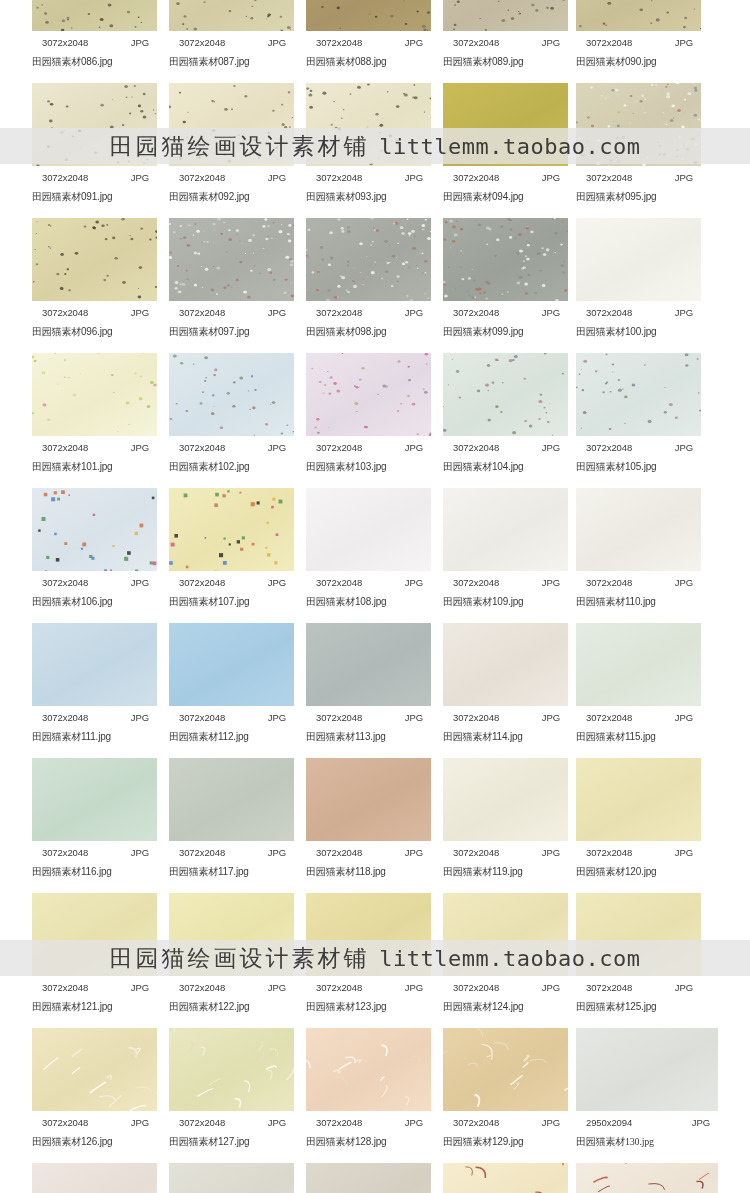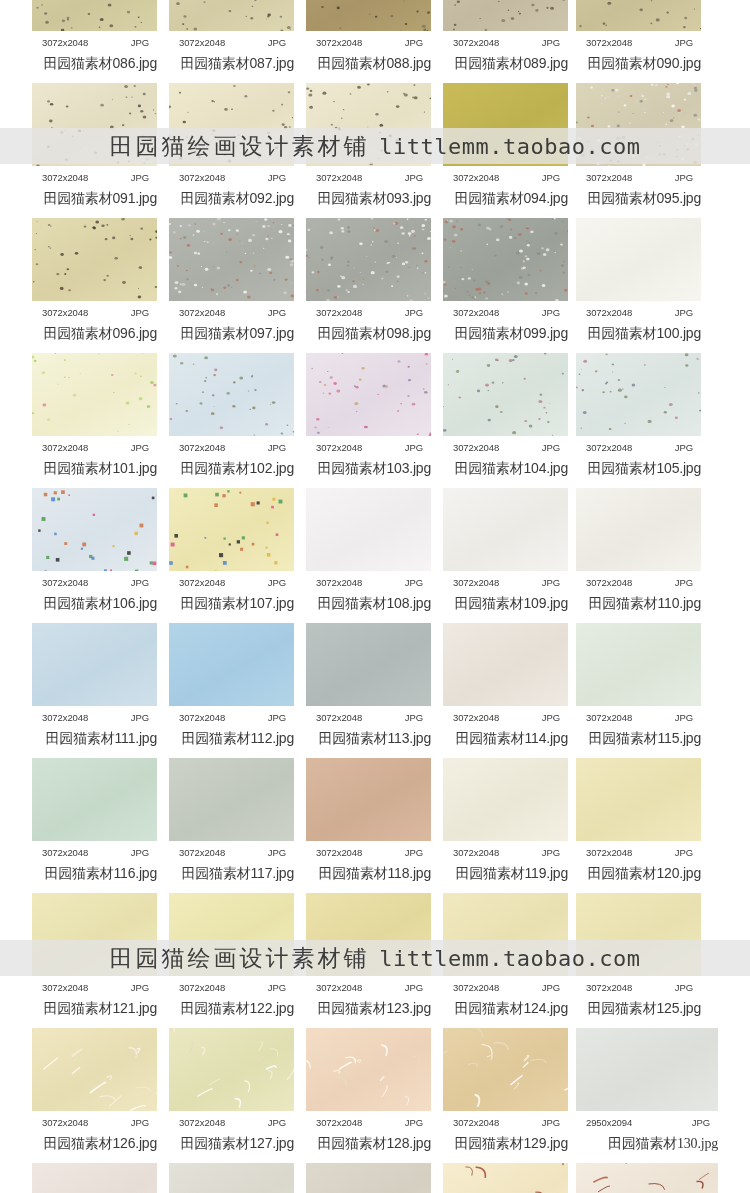--- a/index.html
+++ b/index.html
@@ -42,22 +42,22 @@
     justify-content:space-between;
     white-space:nowrap;
   }
   .meta.wide{width:142px;}
   .meta .dim{padding-left:10px;}
   .meta .fmt{padding-right:8px;}
   .fname{
     position:absolute;
     left:0;top:107px;
     width:125px;
-    text-align:right;
-    font-size:14px;
+    text-align:left;
+    font-size:10px;
     color:#3a3a3a;
     white-space:nowrap;
     letter-spacing:-0.2px;
   }
   .fname.wide{width:142px;font-family:Liberation Serif, serif;}
 
   
   .wm-band{
     position:absolute;
     left:0;

